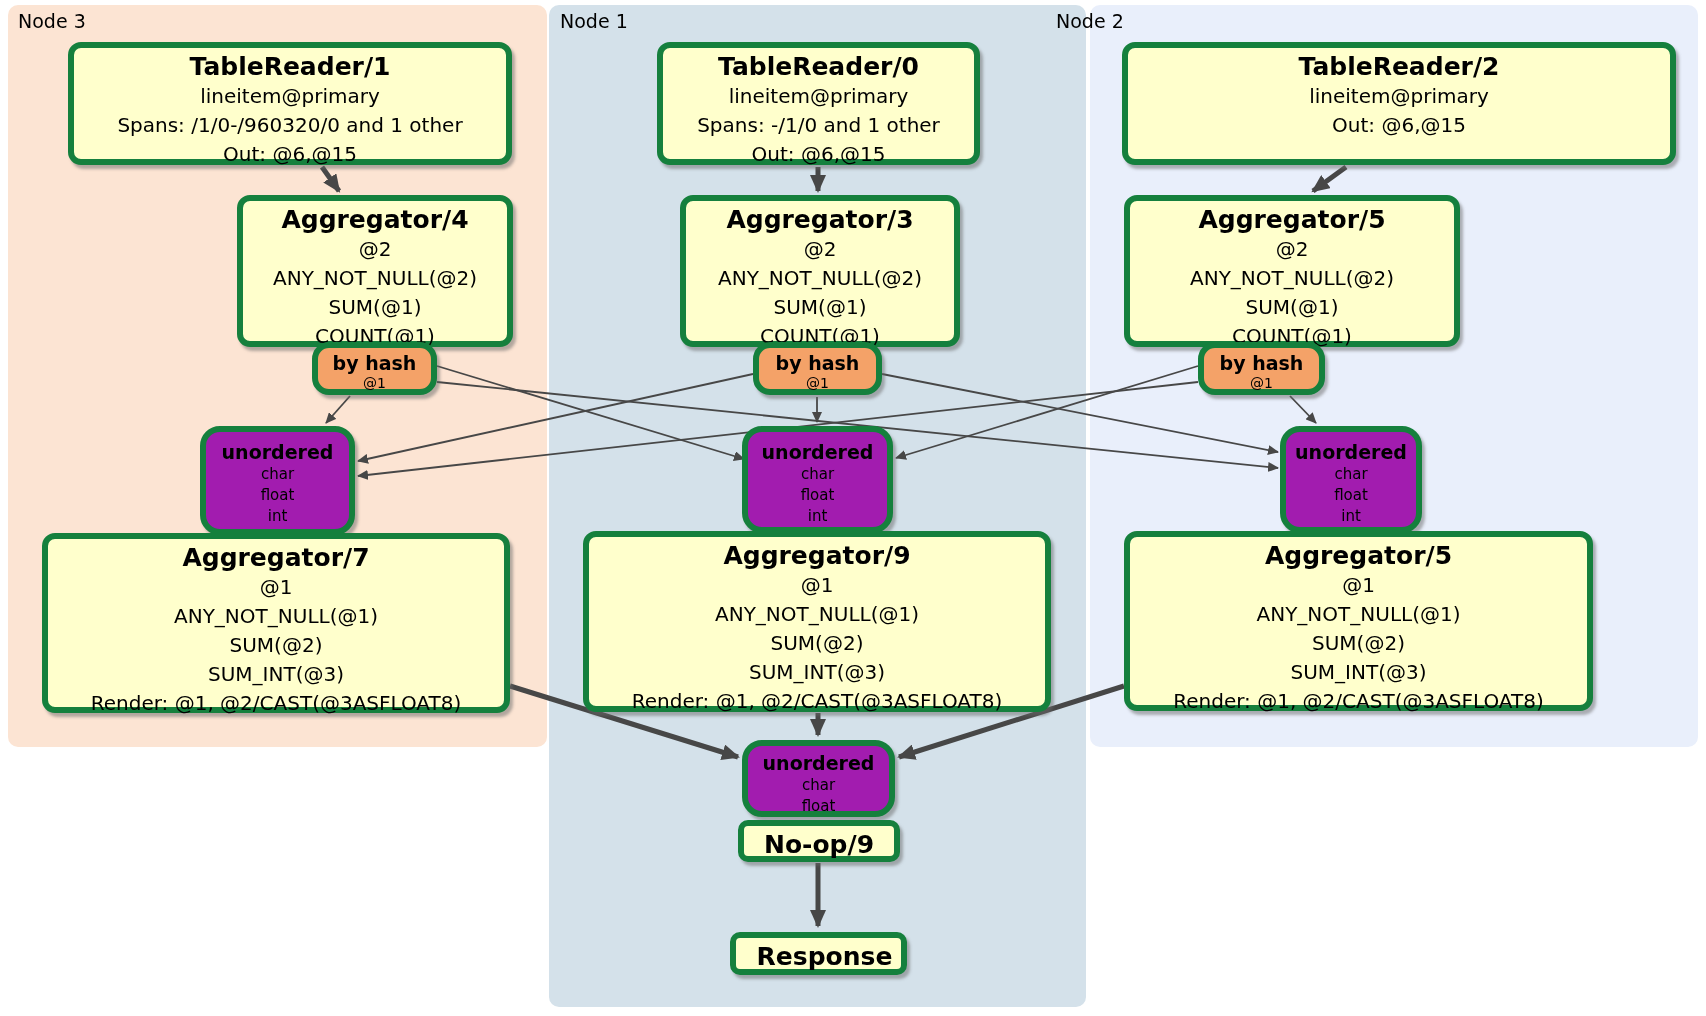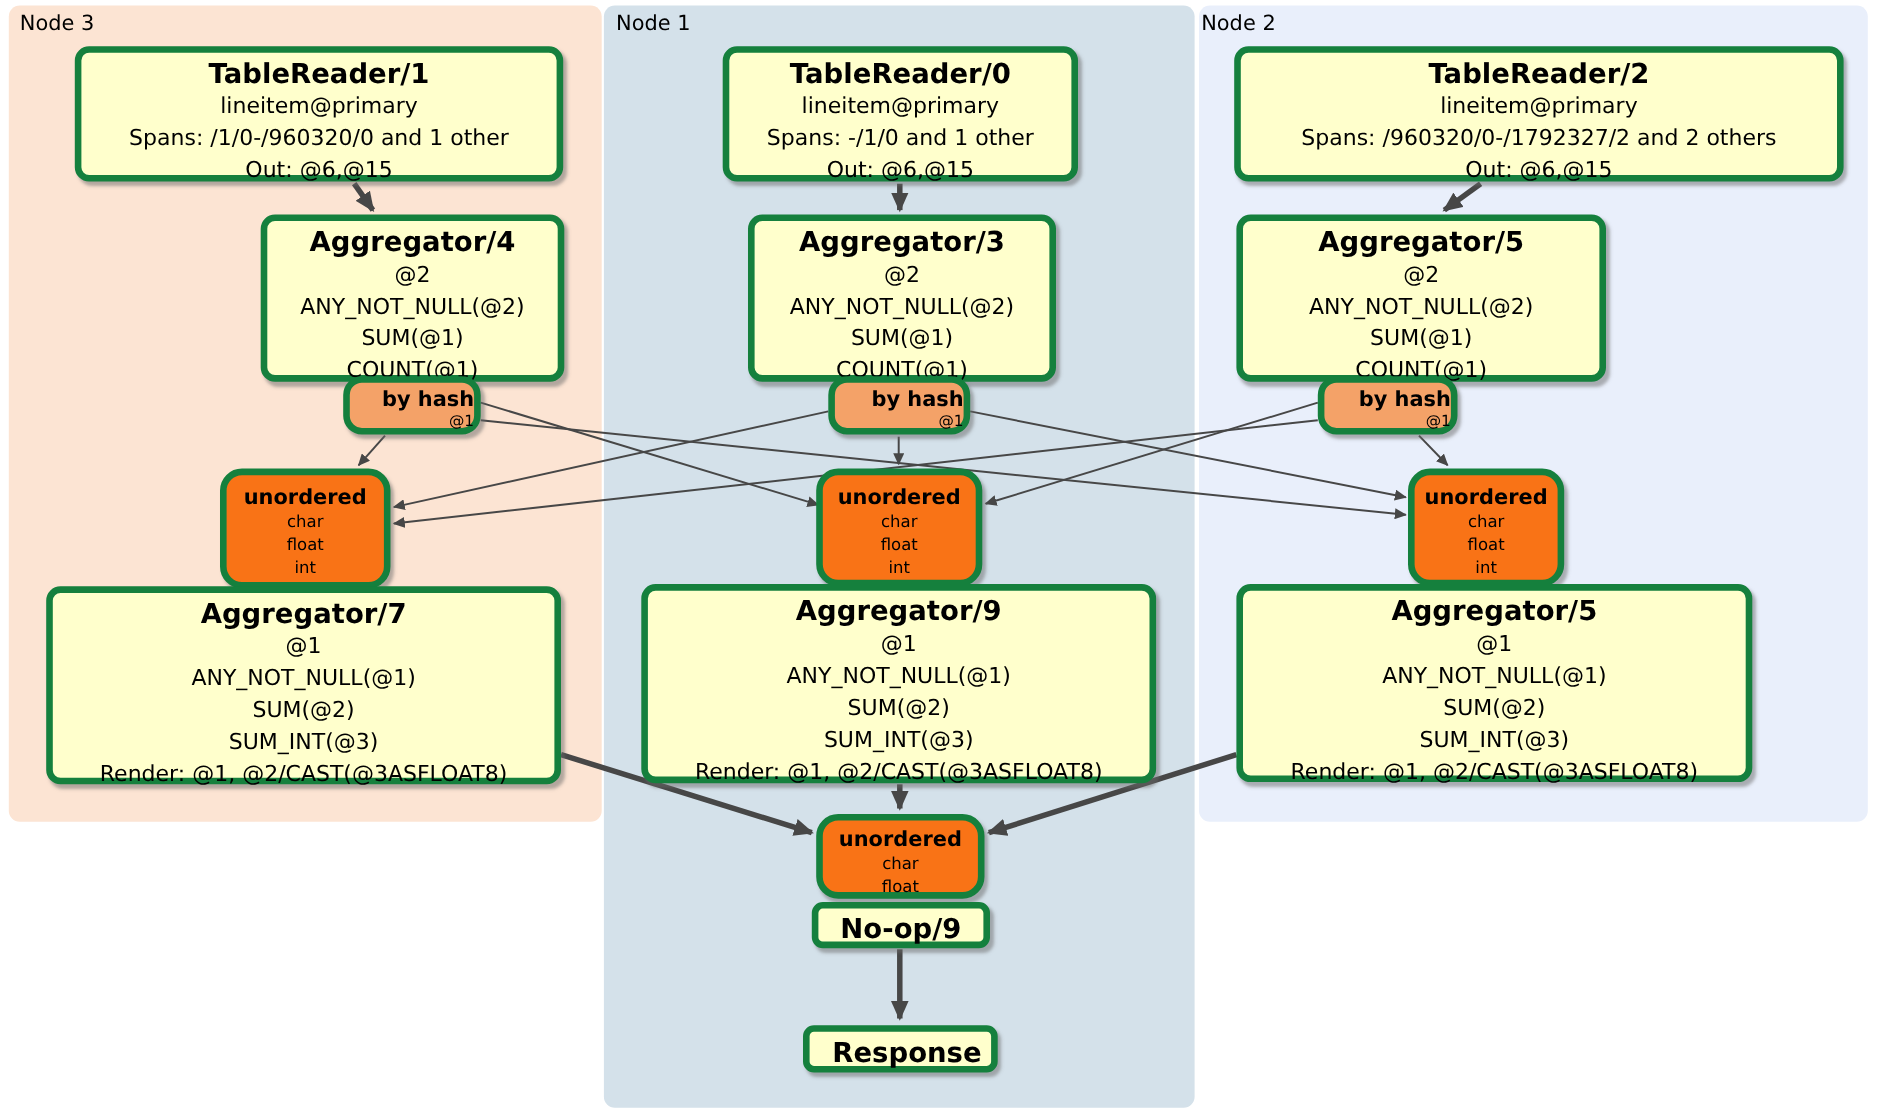--- a/index.html
+++ b/index.html
@@ -8,41 +8,41 @@
   .stage{position:absolute;left:0;top:0;width:1706px;height:1016px;}
   .panel{position:absolute;border-radius:10px;z-index:0;}
   .panel-label{position:absolute;font-size:19px;color:#000;z-index:3;}
   #edges{position:absolute;left:0;top:0;z-index:1;}
   .box{position:absolute;z-index:2;box-sizing:border-box;text-align:center;
        border:6px solid #15803d;background:#ffffcc;
        box-shadow:3px 4px 3px rgba(105,105,105,0.5);}
   .ybox{border-radius:13px;padding-top:4px;}
   .ybox .title{font-weight:bold;font-size:25px;line-height:30px;}
   .ybox .line{font-size:20px;line-height:29px;white-space:nowrap;}
-  .router{border-radius:17px;background:#f4a268;padding-top:4px;text-align:right;}
+  .router{border-radius:17px;background:#f4a268;padding-top:4px;}
   .router .title{font-weight:bold;font-size:19px;line-height:23px;}
   .router .line{font-size:14px;line-height:17px;}
-  .sync{border-radius:20px;background:#f97316;padding-top:8px;}
+  .sync{border-radius:20px;background:#a21caf;padding-top:8px;}
   .sync .title{font-weight:bold;font-size:19px;line-height:24px;}
   .sync .line{font-size:15px;line-height:21px;}
   .pill{border-radius:10px;}
   .pill .title{font-weight:bold;font-size:25px;line-height:38px;}
 </style>
 </head>
 <body>
 
 <div class="stage">
 
   <div class="panel" style="left:8px;top:5px;width:539px;height:742px;background:#fce4d3;"></div>
   <div class="panel" style="left:549px;top:5px;width:537px;height:1002px;background:#d4e1ea;"></div>
   <div class="panel" style="left:1090px;top:5px;width:608px;height:742px;background:#e9effb;"></div>
 
   <div class="panel-label" style="left:18px;top:10px;">Node 3</div>
   <div class="panel-label" style="left:560px;top:10px;">Node 1</div>
-  <div class="panel-label" style="left:1092px;top:10px;">Node 2</div>
+  <div class="panel-label" style="left:1056px;top:10px;">Node 2</div>
 
   <svg id="edges" width="1706" height="1016">
     <defs>
       <marker id="ah-thin" markerUnits="userSpaceOnUse" markerWidth="12" markerHeight="10" refX="10" refY="5" orient="auto">
         <path d="M0,0 L11,5 L0,10 z" fill="#474747"></path>
       </marker>
       <marker id="ah-thick" markerUnits="userSpaceOnUse" markerWidth="20" markerHeight="16" refX="16" refY="8" orient="auto">
         <path d="M0,0 L18,8 L0,16 z" fill="#474747"></path>
       </marker>
     </defs>
@@ -150,21 +150,20 @@
     <div class="title">No-op/9</div>
   </div>
 
   <div class="box pill" style="left:730px;top:932px;width:177px;height:43px;padding-left:12px;">
     <div class="title">Response</div>
   </div>
 
   <div class="box ybox" style="left:1122px;top:42px;width:554px;height:123px;">
     <div class="title">TableReader/2</div>
     <div class="line">lineitem@primary</div>
-    <div class="line">Spans: /960320/0-/1792327/2 and 2 others</div>
     <div class="line">Out: @6,@15</div>
   </div>
 
   <div class="box ybox" style="left:1124px;top:195px;width:336px;height:152px;">
     <div class="title">Aggregator/5</div>
     <div class="line">@2</div>
     <div class="line">ANY_NOT_NULL(@2)</div>
     <div class="line">SUM(@1)</div>
     <div class="line">COUNT(@1)</div>
   </div>

